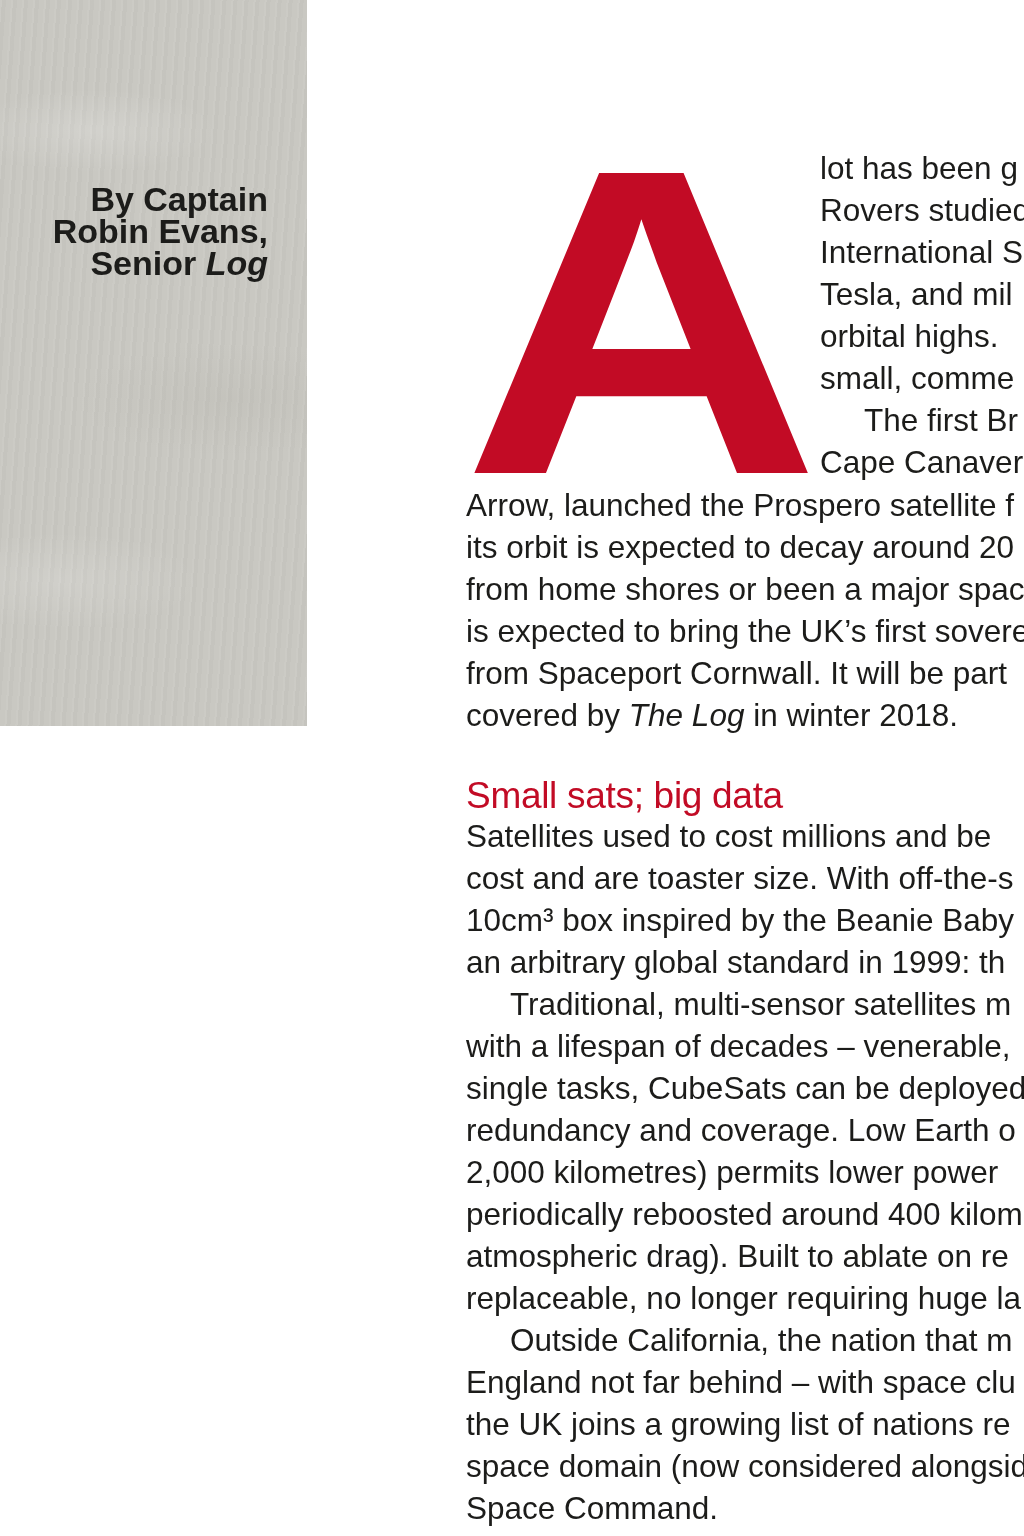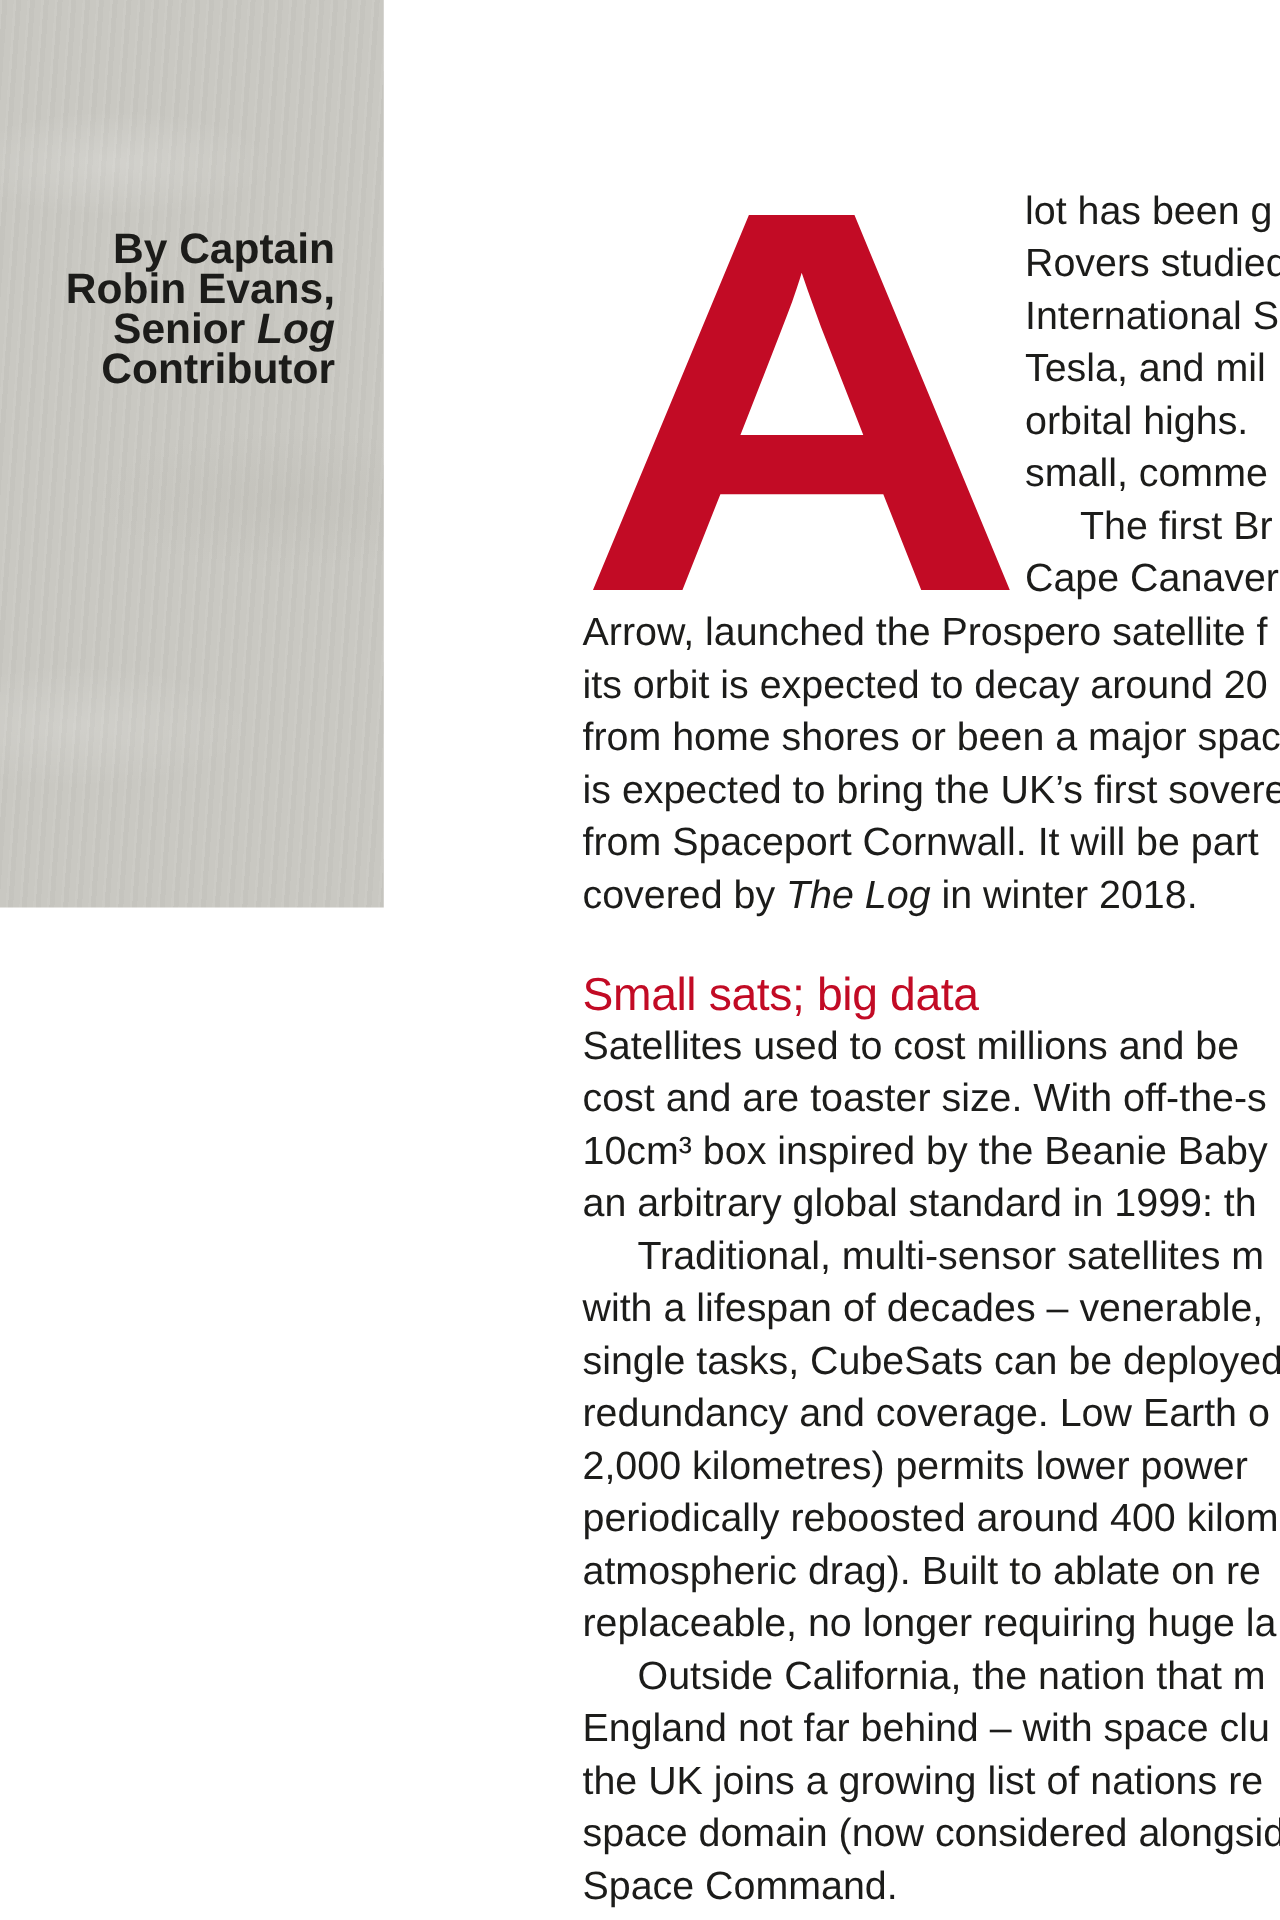--- a/index.html
+++ b/index.html
@@ -77,21 +77,20 @@
 </head>
 <body>
 
 <div class="page">
 
   <div class="photo">
     <div class="byline">
         <div class="line">By Captain</div>
         <div class="line">Robin Evans,</div>
         <div class="line">Senior <span class="it">Log</span></div>
-        <div class="line">Contributor</div>
       </div>
   </div>
 
   <div class="dropcap">A</div>
 
   <div class="intro">
       <div class="line">lot has been g</div>
       <div class="line">Rovers studied</div>
       <div class="line">International S</div>
       <div class="line">Tesla, and mil</div>

